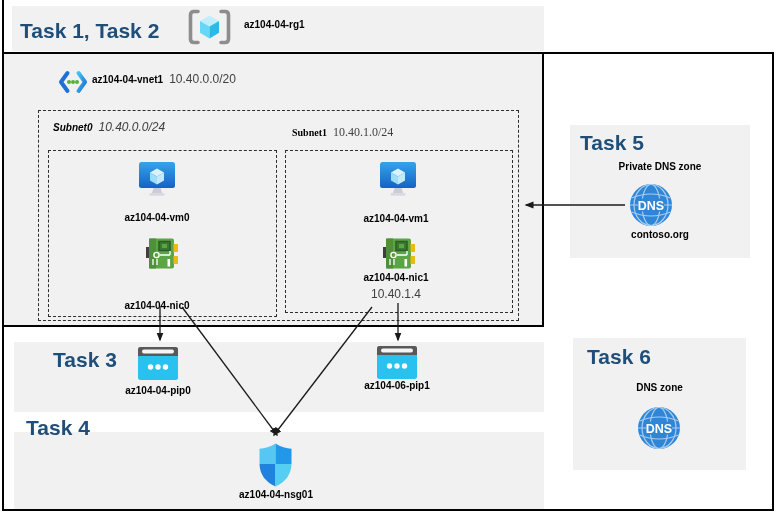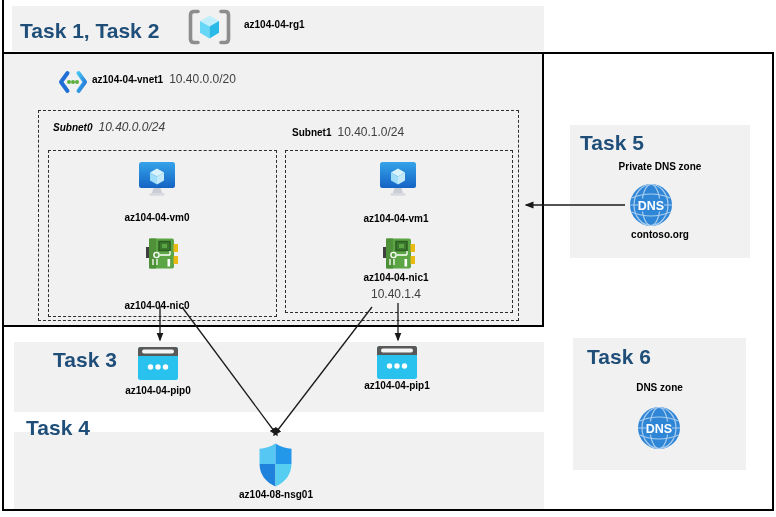--- a/index.html
+++ b/index.html
@@ -61,21 +61,21 @@
   </div>
 
   <div class="abs dashed outer-dashed"></div>
   <div class="abs dashed inner0"></div>
   <div class="abs dashed inner1"></div>
 
   <div class="abs row" style="left:53px;top:121px;font-style:italic;">
     <span class="b15">Subnet0</span>
     <span class="r15">10.40.0.0/24</span>
   </div>
-  <div class="abs row" style="left:292px;top:126px;">
+  <div class="abs row" style="left:292px;top:126px;font-family:Liberation Serif, serif;">
     <span class="b15">Subnet1</span>
     <span class="r15">10.40.1.0/24</span>
   </div>
 
   <svg class="abs" style="left:138px;top:161px;" width="38" height="38" viewBox="0 0 38 38">
     <defs>
         <linearGradient id="vmg" x1="0" y1="0" x2="0" y2="1">
       <stop offset="0" stop-color="#35A4EA"></stop>
           <stop offset="1" stop-color="#1463C4"></stop>
         </linearGradient>
@@ -138,38 +138,38 @@
   </svg>
   <div class="abs b15 ctr" style="left:88px;top:385px;width:140px;">az104-04-pip0</div>
   <svg class="abs" style="left:377px;top:346px;" width="40" height="33" viewBox="0 0 40 33">
     <rect x="0" y="0" width="40" height="33" rx="2.5" fill="#29C2EE"></rect>
     <path d="M0,9 V2.5 Q0,0 2.5,0 H37.5 Q40,0 40,2.5 V9 Z" fill="#595959"></path>
     <rect x="4" y="2.5" width="32" height="4" rx="2" fill="#F5F5F5"></rect>
     <circle cx="12.5" cy="20" r="2.7" fill="#fff"></circle>
       <circle cx="20" cy="20" r="2.7" fill="#fff"></circle>
       <circle cx="27.5" cy="20" r="2.7" fill="#fff"></circle>
   </svg>
-  <div class="abs b15 ctr" style="left:327px;top:380px;width:140px;">az104-04-pip1</div>
+  <div class="abs b15 ctr" style="left:327px;top:380px;width:140px;">az104-06-pip1</div>
 
   <div class="abs panel" style="left:14px;top:432px;width:530px;height:77px;"></div>
   <div class="abs task" style="left:26px;top:416px;text-align:center;">Task 4</div>
   <svg class="abs" style="left:258px;top:442px;" width="35" height="46" viewBox="0 0 35 46">
     <defs>
         <clipPath id="shc">
           <path d="M17.5,1.5 C22.5,4.8 28.5,6.3 33.5,6.8 V21.5 C33.5,32.5 27,40.5 17.5,44.5 C8,40.5 1.5,32.5 1.5,21.5 V6.8 C6.5,6.3 12.5,4.8 17.5,1.5 Z"></path>
         </clipPath>
       </defs>
     <g clip-path="url(#shc)">
       <rect x="0" y="0" width="17.5" height="22" fill="#56C6F3"></rect>
       <rect x="17.5" y="0" width="17.5" height="22" fill="#2397EA"></rect>
       <rect x="0" y="22" width="17.5" height="24" fill="#1F82DC"></rect>
       <rect x="17.5" y="22" width="17.5" height="24" fill="#55CEF2"></rect>
     </g>
   </svg>
-  <div class="abs b15 ctr" style="left:206px;top:489px;width:140px;">az104-08-nsg01</div>
+  <div class="abs b15 ctr" style="left:206px;top:489px;width:140px;">az104-04-nsg01</div>
 
   <div class="abs panel" style="left:570px;top:125px;width:180px;height:133px;"></div>
   <div class="abs task" style="left:580px;top:131px;">Task 5</div>
   <div class="abs b15 ctr" style="left:570px;top:161px;width:180px;">Private DNS zone</div>
   <svg class="abs" style="left:629px;top:183px;" width="44" height="44" viewBox="0 0 44 44">
     <circle cx="22" cy="22" r="21" fill="#2F86D6"></circle>
     <g fill="none" stroke="#A9CDEF" stroke-width="1.2">
       <ellipse cx="22" cy="22" rx="9" ry="20.5"></ellipse>
       <ellipse cx="22" cy="22" rx="17" ry="20.5"></ellipse>
       <path d="M2.5,15 Q22,7 41.5,15 M2.5,29 Q22,37 41.5,29 M1,22 H43"></path>

